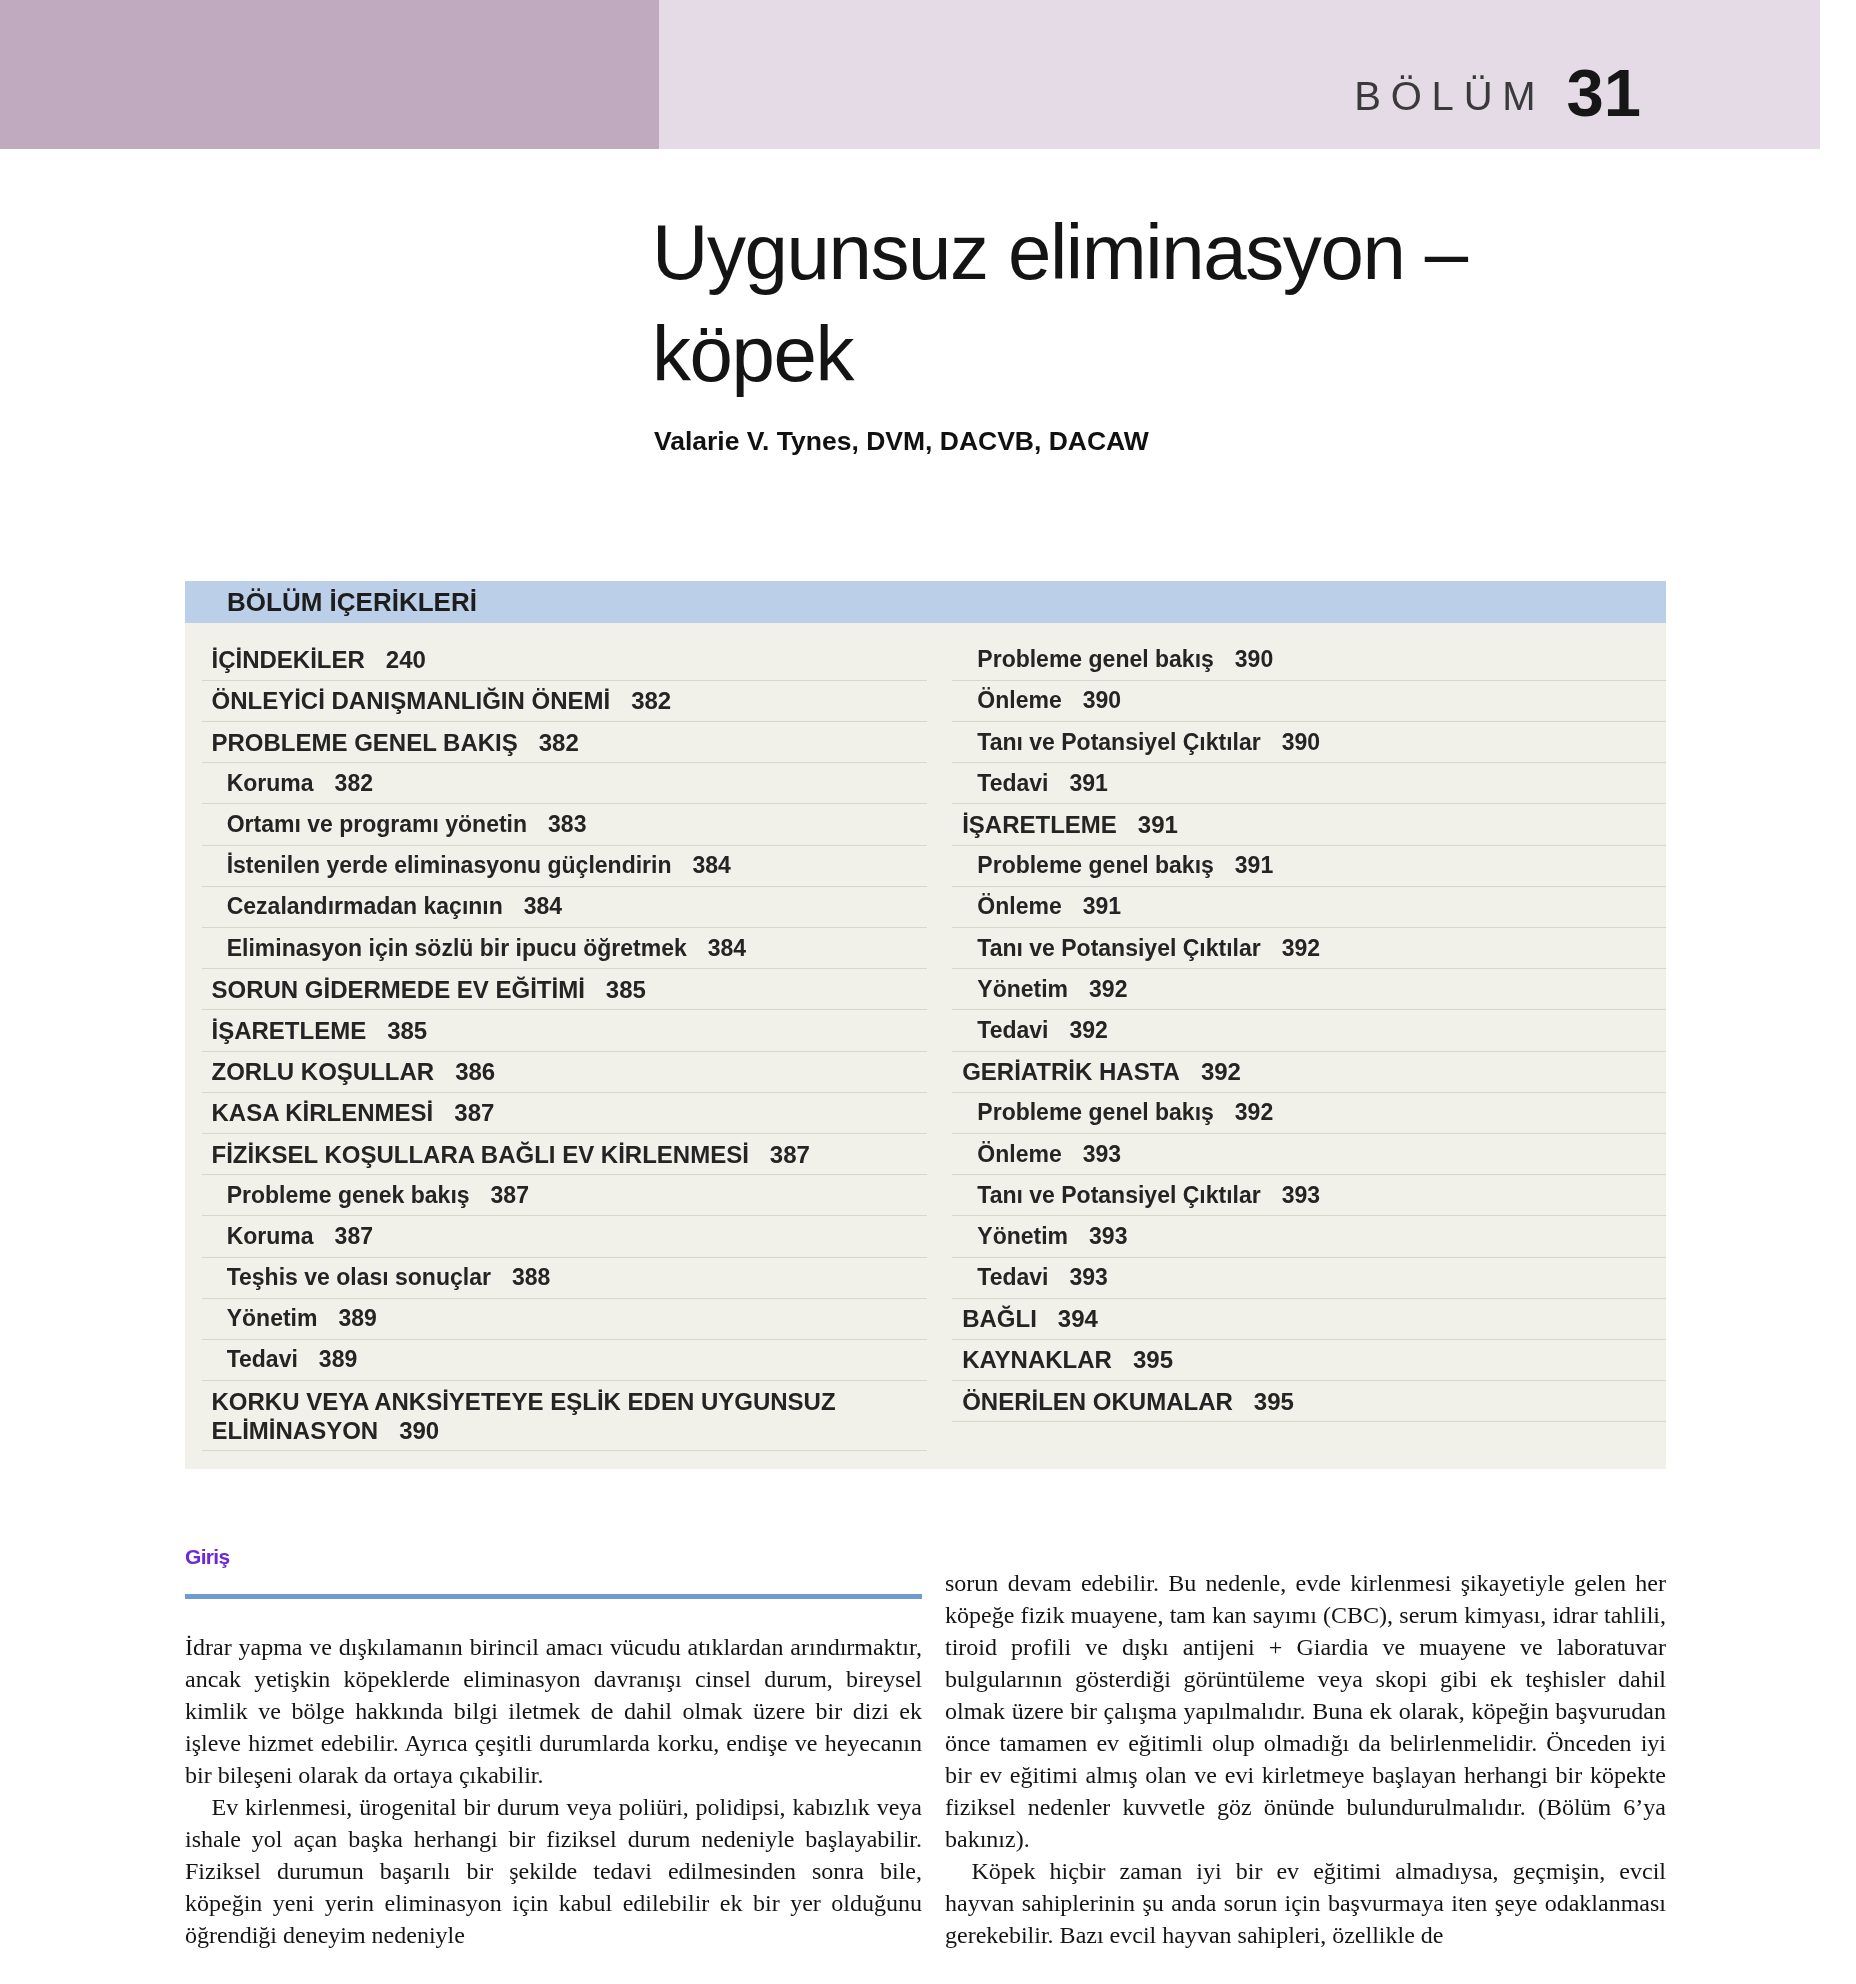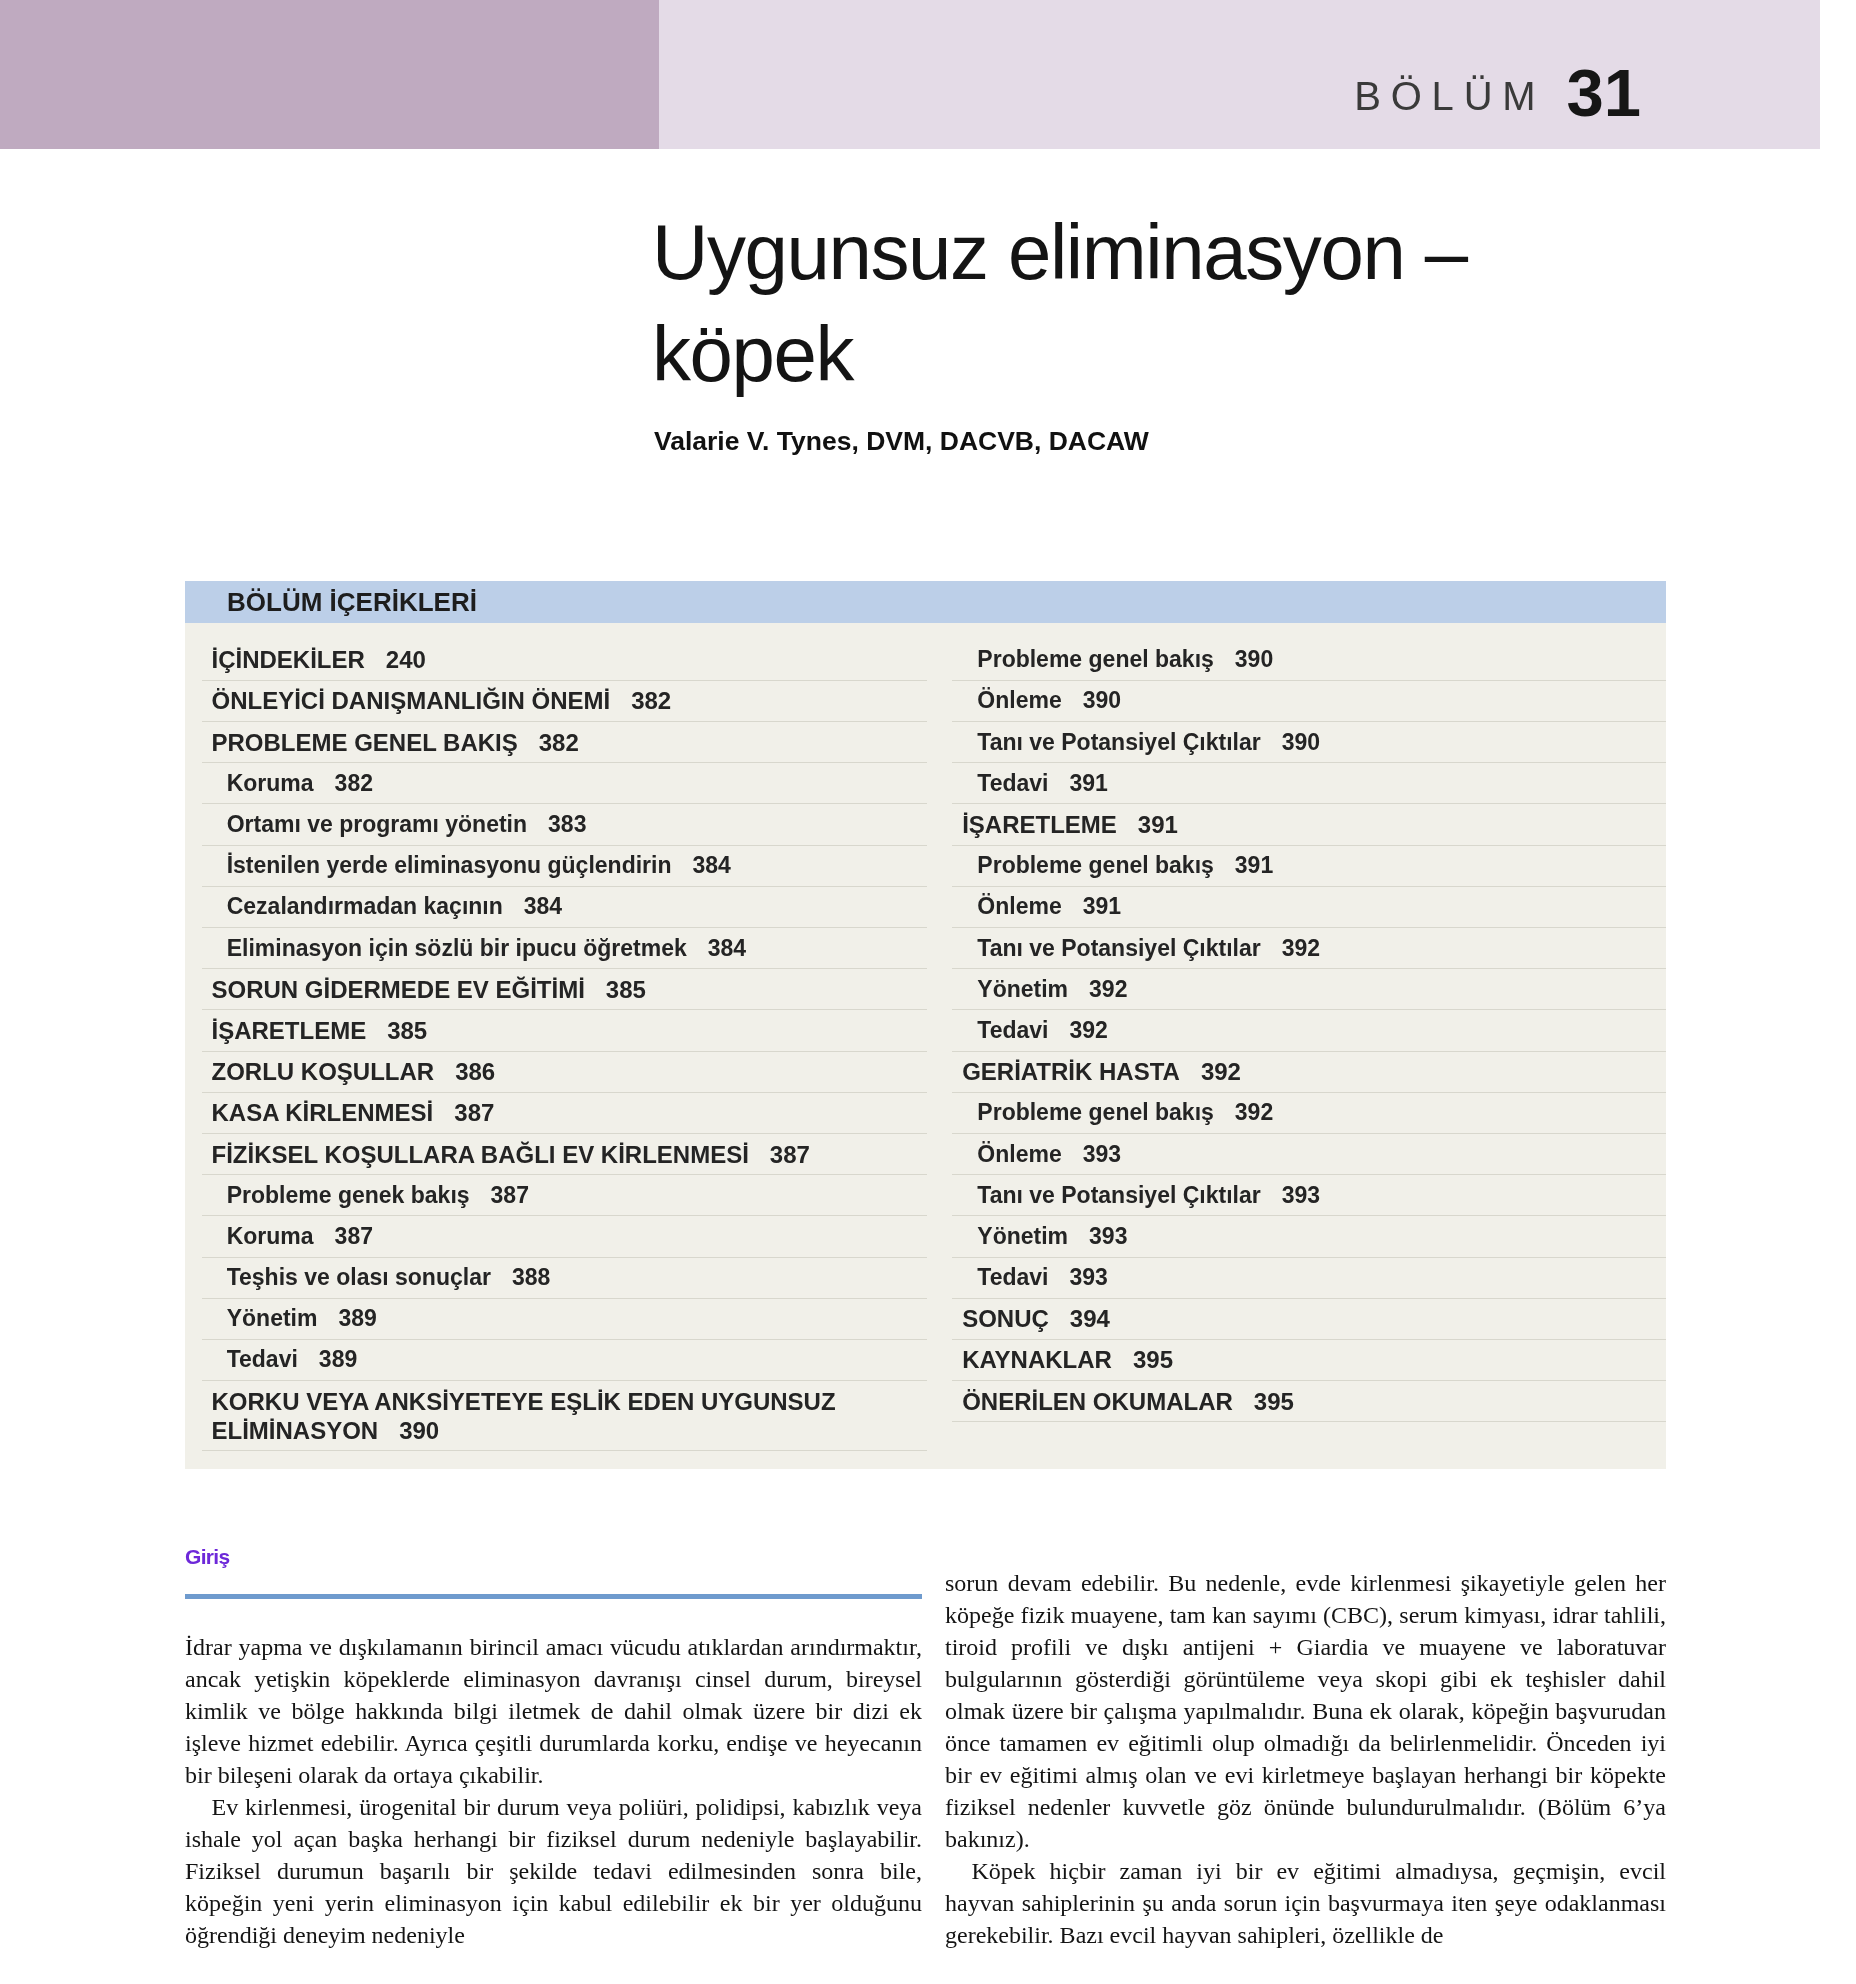--- a/index.html
+++ b/index.html
@@ -141,21 +141,21 @@
           <div class="toc-row sub"><span class="toc-label">Önleme</span><span class="toc-num">391</span></div>
           <div class="toc-row sub"><span class="toc-label">Tanı ve Potansiyel Çıktılar</span><span class="toc-num">392</span></div>
           <div class="toc-row sub"><span class="toc-label">Yönetim</span><span class="toc-num">392</span></div>
           <div class="toc-row sub"><span class="toc-label">Tedavi</span><span class="toc-num">392</span></div>
           <div class="toc-row"><span class="toc-label">GERİATRİK HASTA</span><span class="toc-num">392</span></div>
           <div class="toc-row sub"><span class="toc-label">Probleme genel bakış</span><span class="toc-num">392</span></div>
           <div class="toc-row sub"><span class="toc-label">Önleme</span><span class="toc-num">393</span></div>
           <div class="toc-row sub"><span class="toc-label">Tanı ve Potansiyel Çıktılar</span><span class="toc-num">393</span></div>
           <div class="toc-row sub"><span class="toc-label">Yönetim</span><span class="toc-num">393</span></div>
           <div class="toc-row sub"><span class="toc-label">Tedavi</span><span class="toc-num">393</span></div>
-          <div class="toc-row"><span class="toc-label">SONUÇ</span><span class="toc-num">394</span></div>
+          <div class="toc-row"><span class="toc-label">BAĞLI</span><span class="toc-num">394</span></div>
           <div class="toc-row"><span class="toc-label">KAYNAKLAR</span><span class="toc-num">395</span></div>
           <div class="toc-row"><span class="toc-label">ÖNERİLEN OKUMALAR</span><span class="toc-num">395</span></div>
         </div>
     </div>
   </div>
 
   <div class="giris-heading">Giriş</div>
   <div class="giris-rule"></div>
 
   <div class="body body-left">

